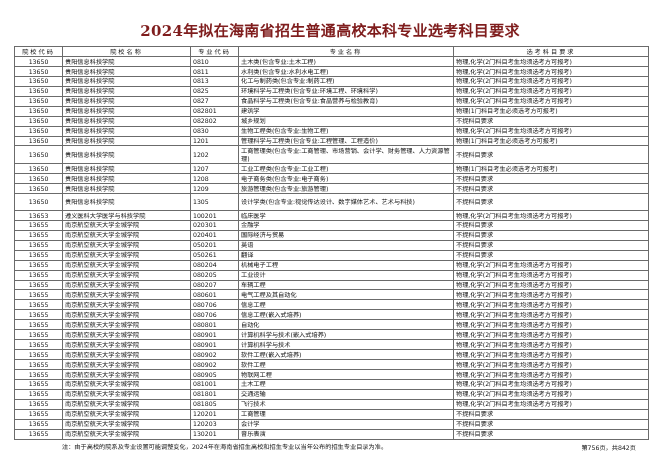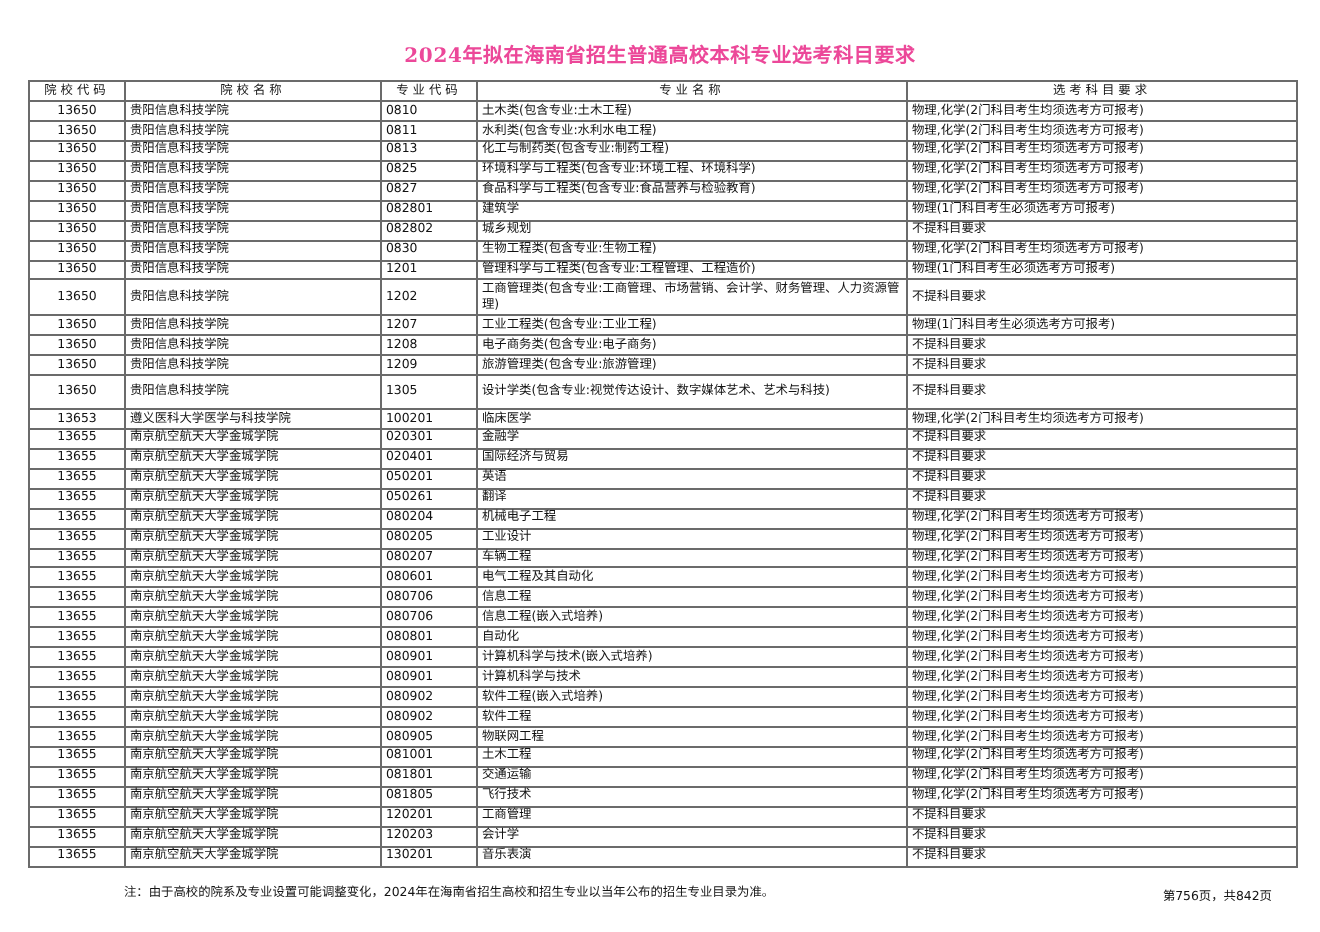--- a/index.html
+++ b/index.html
@@ -20,25 +20,25 @@
     width: 660px;
     height: 466px;
     position: relative;
     background: #ffffff;
     box-sizing: border-box;
   }
   #doc-title {
     text-align: center;
     font-family: "DejaVu Serif", "Liberation Serif", serif;
     font-weight: bold;
-    font-size: 10px;
+    font-size: 15px;
     letter-spacing: 0.3px;
     padding-top: 19px;
     padding-bottom: 6px;
-    color: #ec4899;
+    color: #7f1d1d;
   }
   #table-wrap {
     padding: 0 12px 0 14px;
   }
   table.subject-table {
     border-collapse: collapse;
     width: 634px;
     table-layout: fixed;
     font-size: 6.2px;
     line-height: 1.25;

